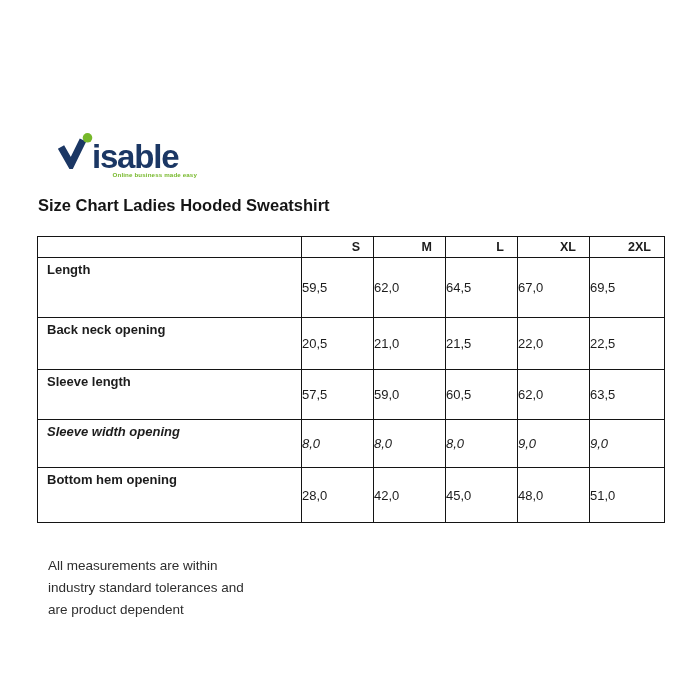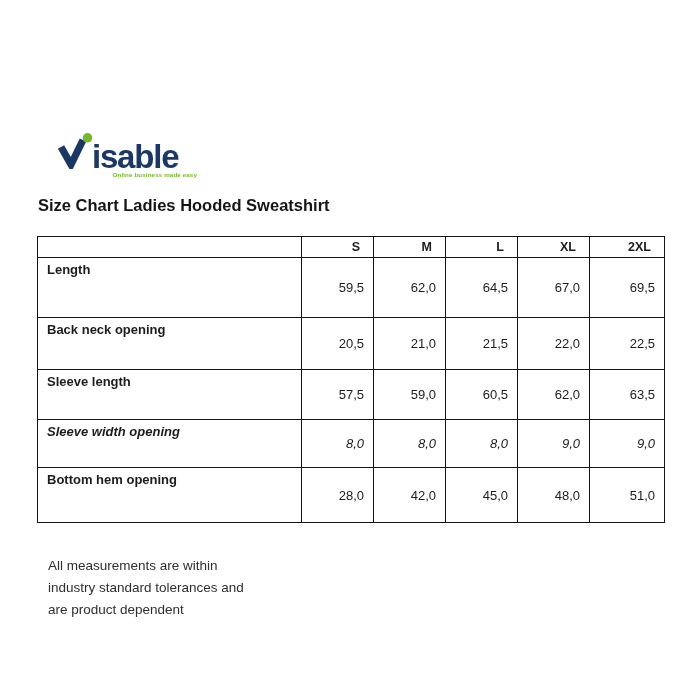--- a/index.html
+++ b/index.html
@@ -96,21 +96,20 @@
     padding-right: 13px;
   }
   table.size-chart td.row-label {
     vertical-align: top;
     text-align: left;
     font-weight: bold;
     font-size: 13px;
     padding: 4px 8px 0 9px;
   }
   table.size-chart td.val {
-    text-align: right;
     vertical-align: middle;
     padding-right: 9px;
     font-size: 13px;
   }
   tr.r1 { height: 60px; margin-top: 44px; }
   tr.r2 { height: 52px; }
   tr.r3 { height: 50px; }
   tr.r4 { height: 48px; font-style: italic; }
   tr.r5 { height: 55px; }
 

